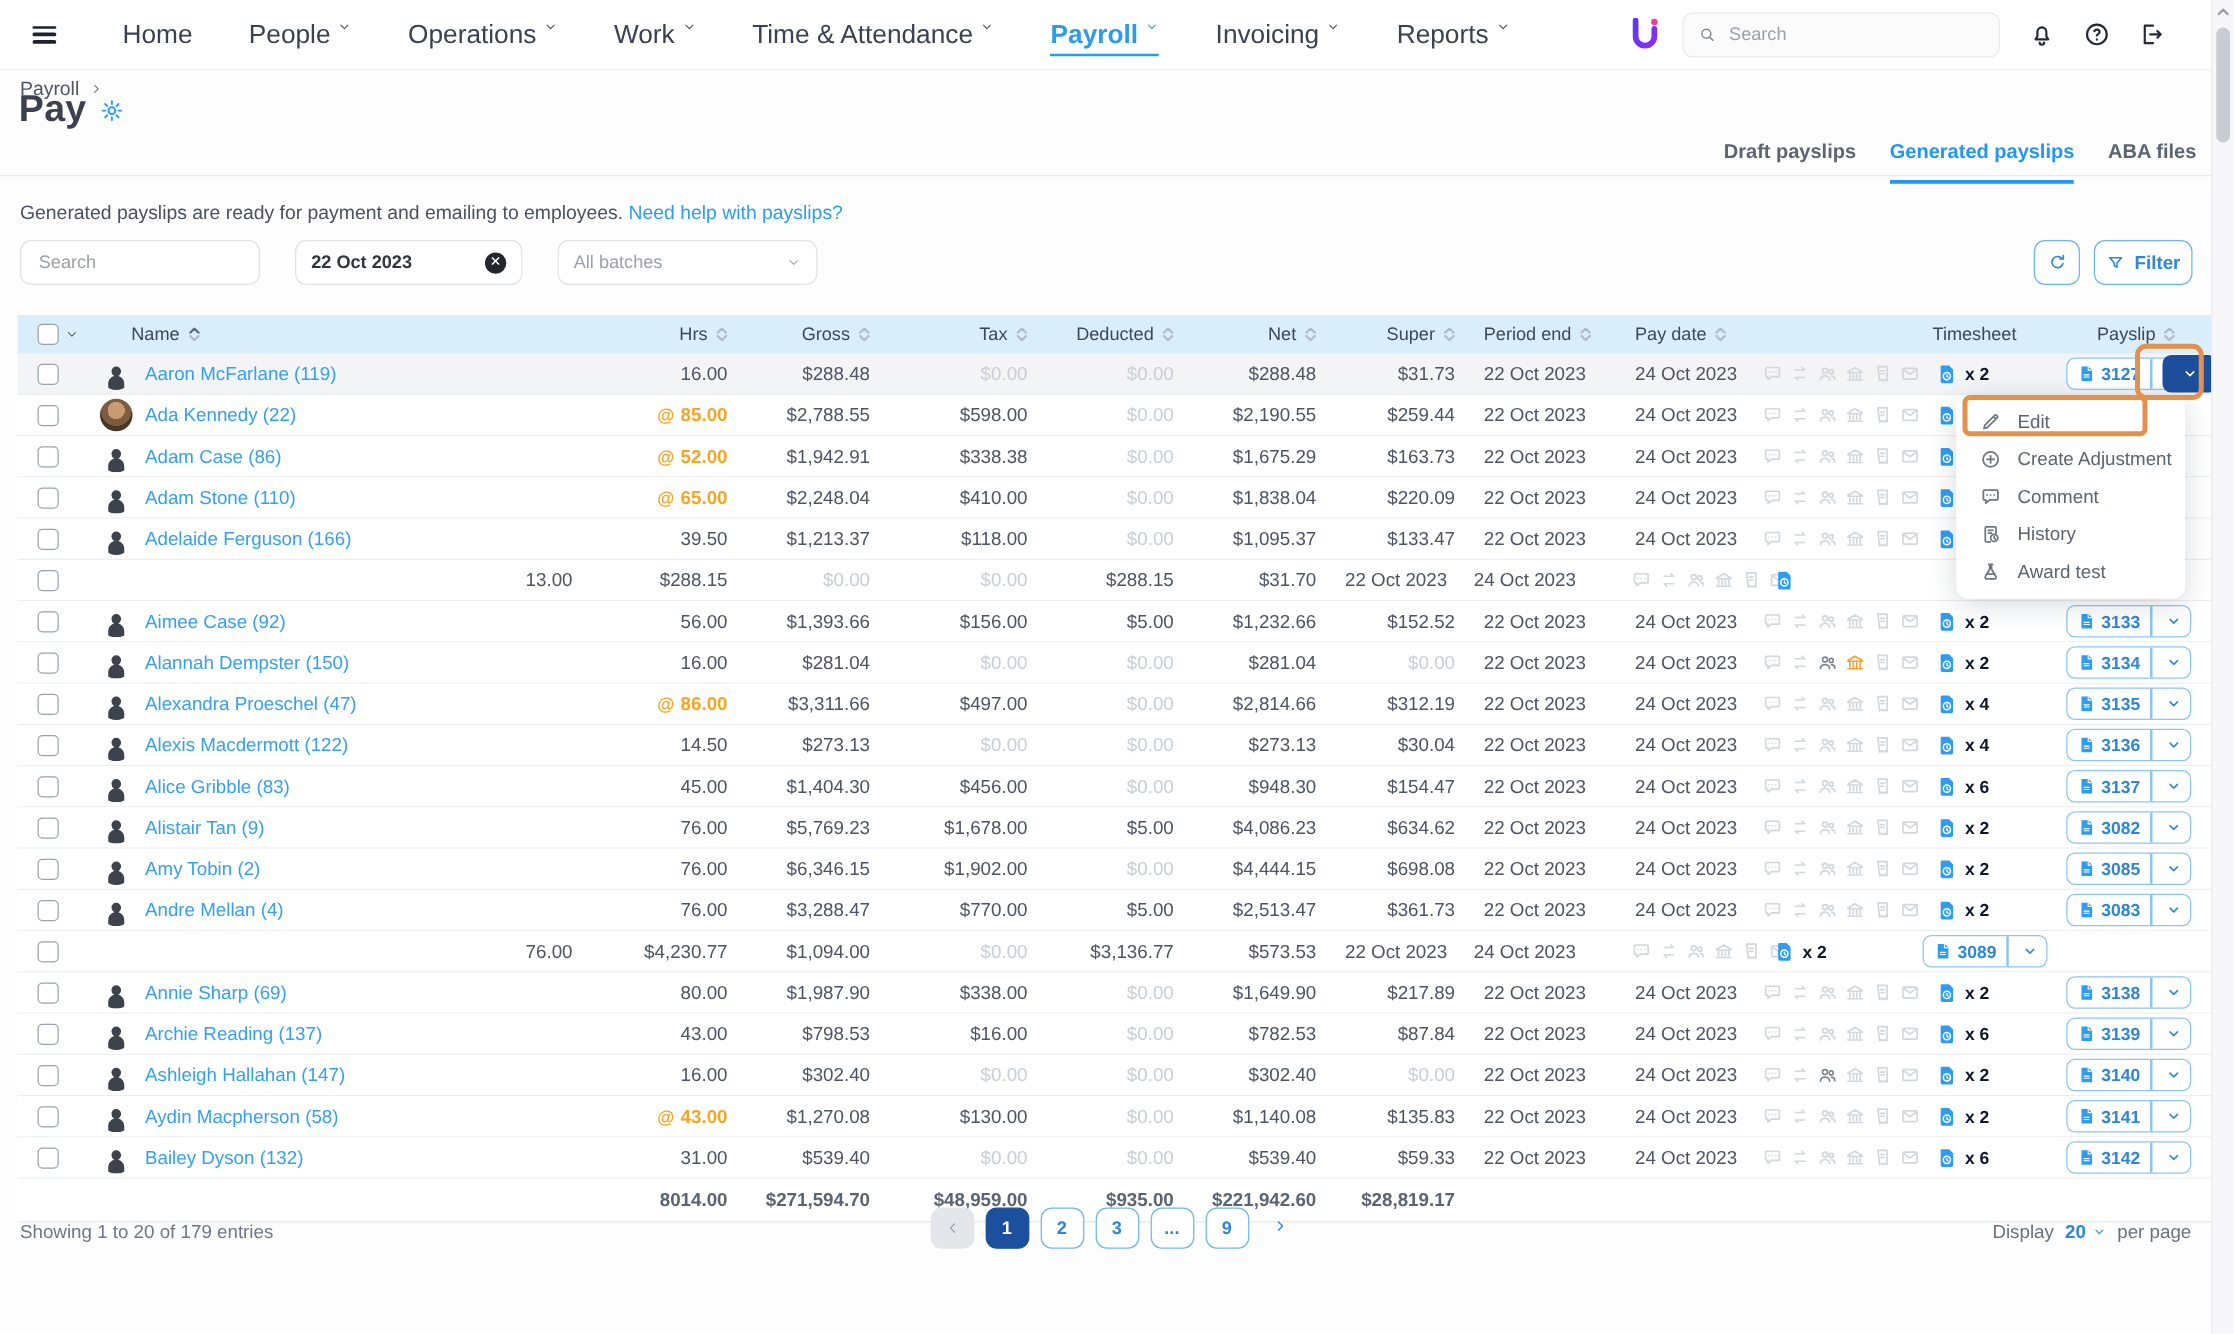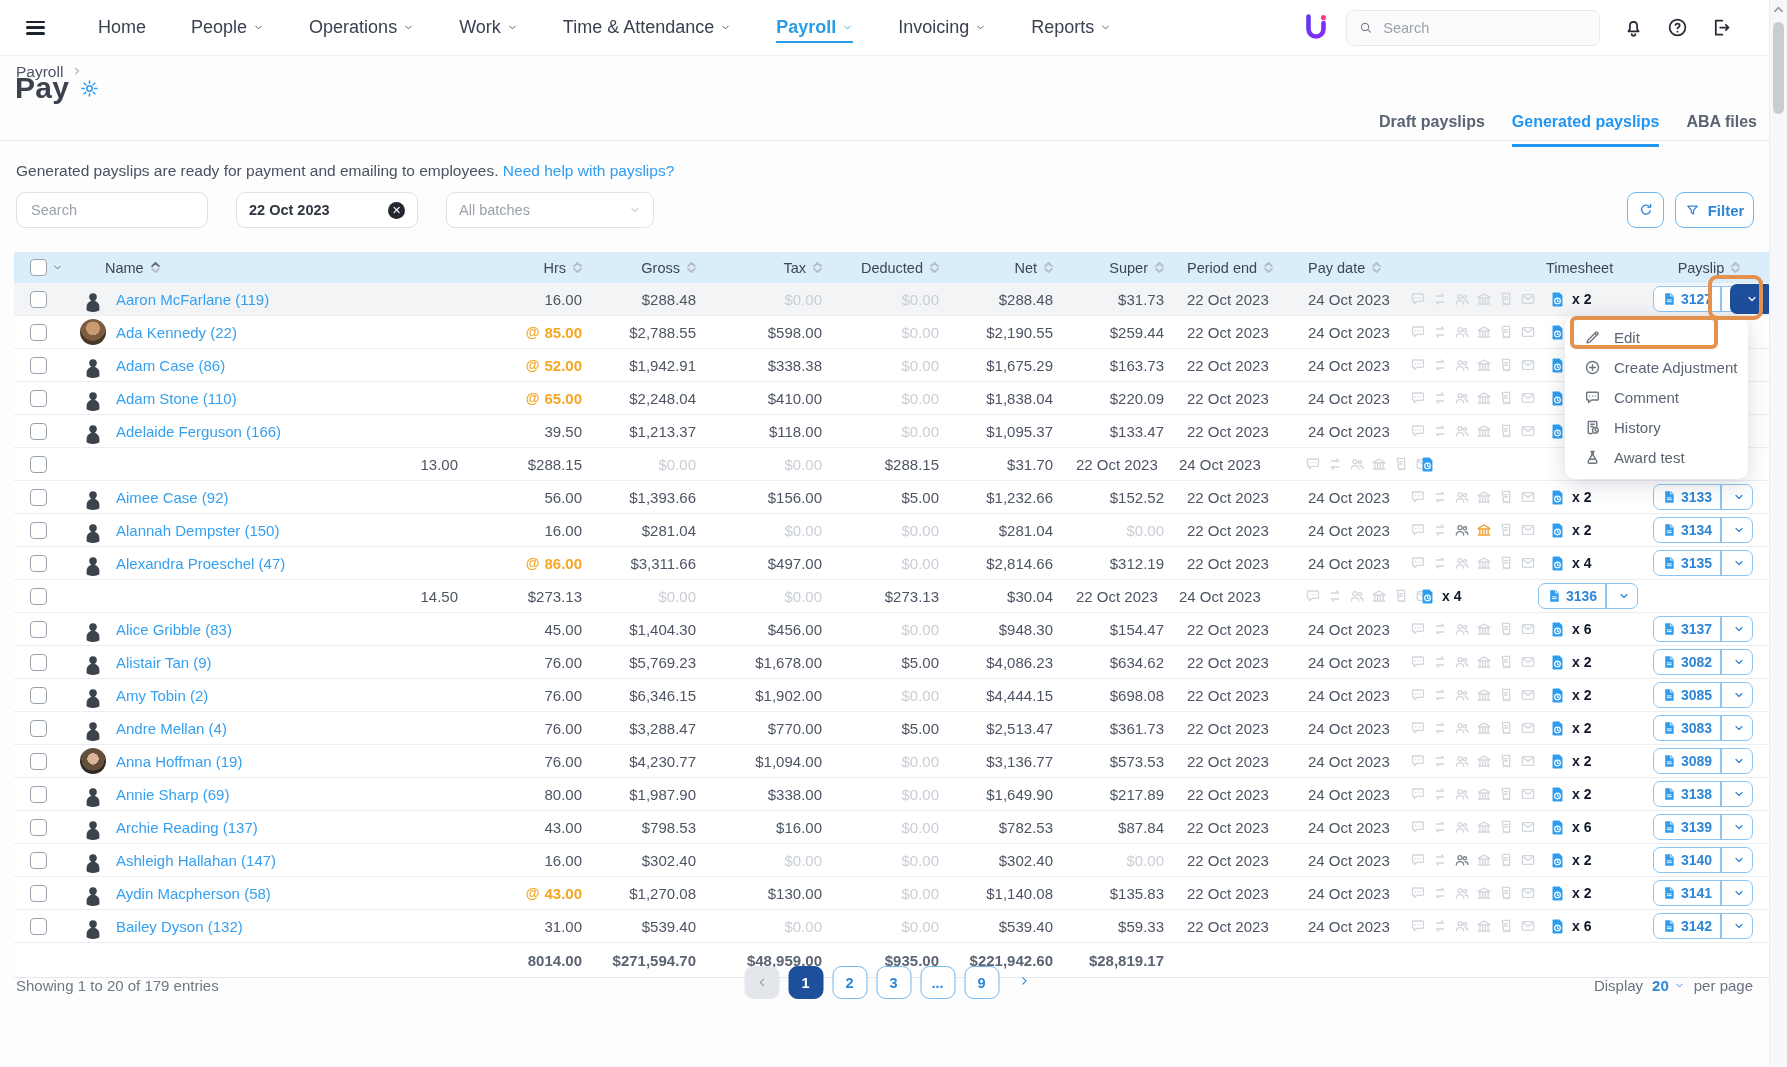--- a/index.html
+++ b/index.html
@@ -6,21 +6,21 @@
     font-family:"Liberation Sans",sans-serif;background:#fdfdfe;position:relative;}
   svg{display:block}
   .ic{stroke:currentColor;fill:none;stroke-width:2;stroke-linecap:round;stroke-linejoin:round}
 
   
   .topbar{position:absolute;top:0;left:0;right:17px;height:55px;background:#fff;
     border-bottom:1px solid #f2f2f4;display:flex;align-items:center;z-index:5;}
   .burger{width:19px;height:14px;margin-left:26px;display:flex;flex-direction:column;justify-content:space-between;cursor:pointer}
   .burger i{display:block;height:2.6px;background:#1d232e;border-radius:2px}
   .nav{display:flex;align-items:center;gap:45px;margin-left:53px;}
-  .nav-item{display:flex;align-items:center;gap:6px;font-size:18px;font-weight:500;color:#3a4150;cursor:pointer;white-space:nowrap}
+  .nav-item{display:flex;align-items:flex-start;gap:6px;font-size:21px;font-weight:500;color:#3a4150;cursor:pointer;white-space:nowrap}
   .nav-item svg{width:11px;height:11px;color:#4a5160}
   .nav-item.active{color:#2b9ce8;font-weight:700;border-bottom:2px solid #2b9ce8;padding-bottom:3px;margin-bottom:-5px}
   .nav-item.active svg{color:#2b9ce8}
   .top-right{margin-left:auto;display:flex;align-items:center;margin-right:38px}
   .u-logo{width:24px;height:27px;margin-right:18px}
   .top-search{width:228px;height:34px;border:1px solid #e7e9ec;border-radius:8px;background:#fbfbfc;
     display:flex;align-items:center;padding:0 12px;gap:9px}
   .top-search svg{width:15px;height:15px;color:#7b828c}
   .top-search input{border:none;outline:none;background:transparent;font-size:14.5px;color:#3a4150;width:100%;font-family:inherit}
   .top-search input::placeholder{color:#9aa1ab}
@@ -998,20 +998,28 @@
                 <use href="#i-chevdn"></use>
               </svg>
             </button>
       </div>
     </div>
   </div>
       <div class="trow grid">
     <div class="cell c-check">
           <span class="cb"></span>
         </div>
+    <div class="cell c-name">
+      <span class="avatar">
+            <svg>
+              <use href="#i-person"></use>
+            </svg>
+          </span>
+      <a class="name">Alexis Macdermott (122)</a>
+    </div>
     <div class="cell c-num hrs">
           <span>14.50</span>
         </div>
     <div class="cell c-num">$273.13</div>
     <div class="cell c-num muted">$0.00</div>
     <div class="cell c-num muted">$0.00</div>
     <div class="cell c-num">$273.13</div>
     <div class="cell c-num">$30.04</div>
     <div class="cell c-pe">22 Oct 2023</div>
     <div class="cell c-pd">24 Oct 2023</div>
@@ -1305,24 +1313,20 @@
                 <use href="#i-chevdn"></use>
               </svg>
             </button>
       </div>
     </div>
   </div>
       <div class="trow grid">
     <div class="cell c-check">
           <span class="cb"></span>
         </div>
-    <div class="cell c-name">
-      <span class="avatar photo-f"></span>
-      <a class="name">Anna Hoffman (19)</a>
-    </div>
     <div class="cell c-num hrs">
           <span>76.00</span>
         </div>
     <div class="cell c-num">$4,230.77</div>
     <div class="cell c-num">$1,094.00</div>
     <div class="cell c-num muted">$0.00</div>
     <div class="cell c-num">$3,136.77</div>
     <div class="cell c-num">$573.53</div>
     <div class="cell c-pe">22 Oct 2023</div>
     <div class="cell c-pd">24 Oct 2023</div>

